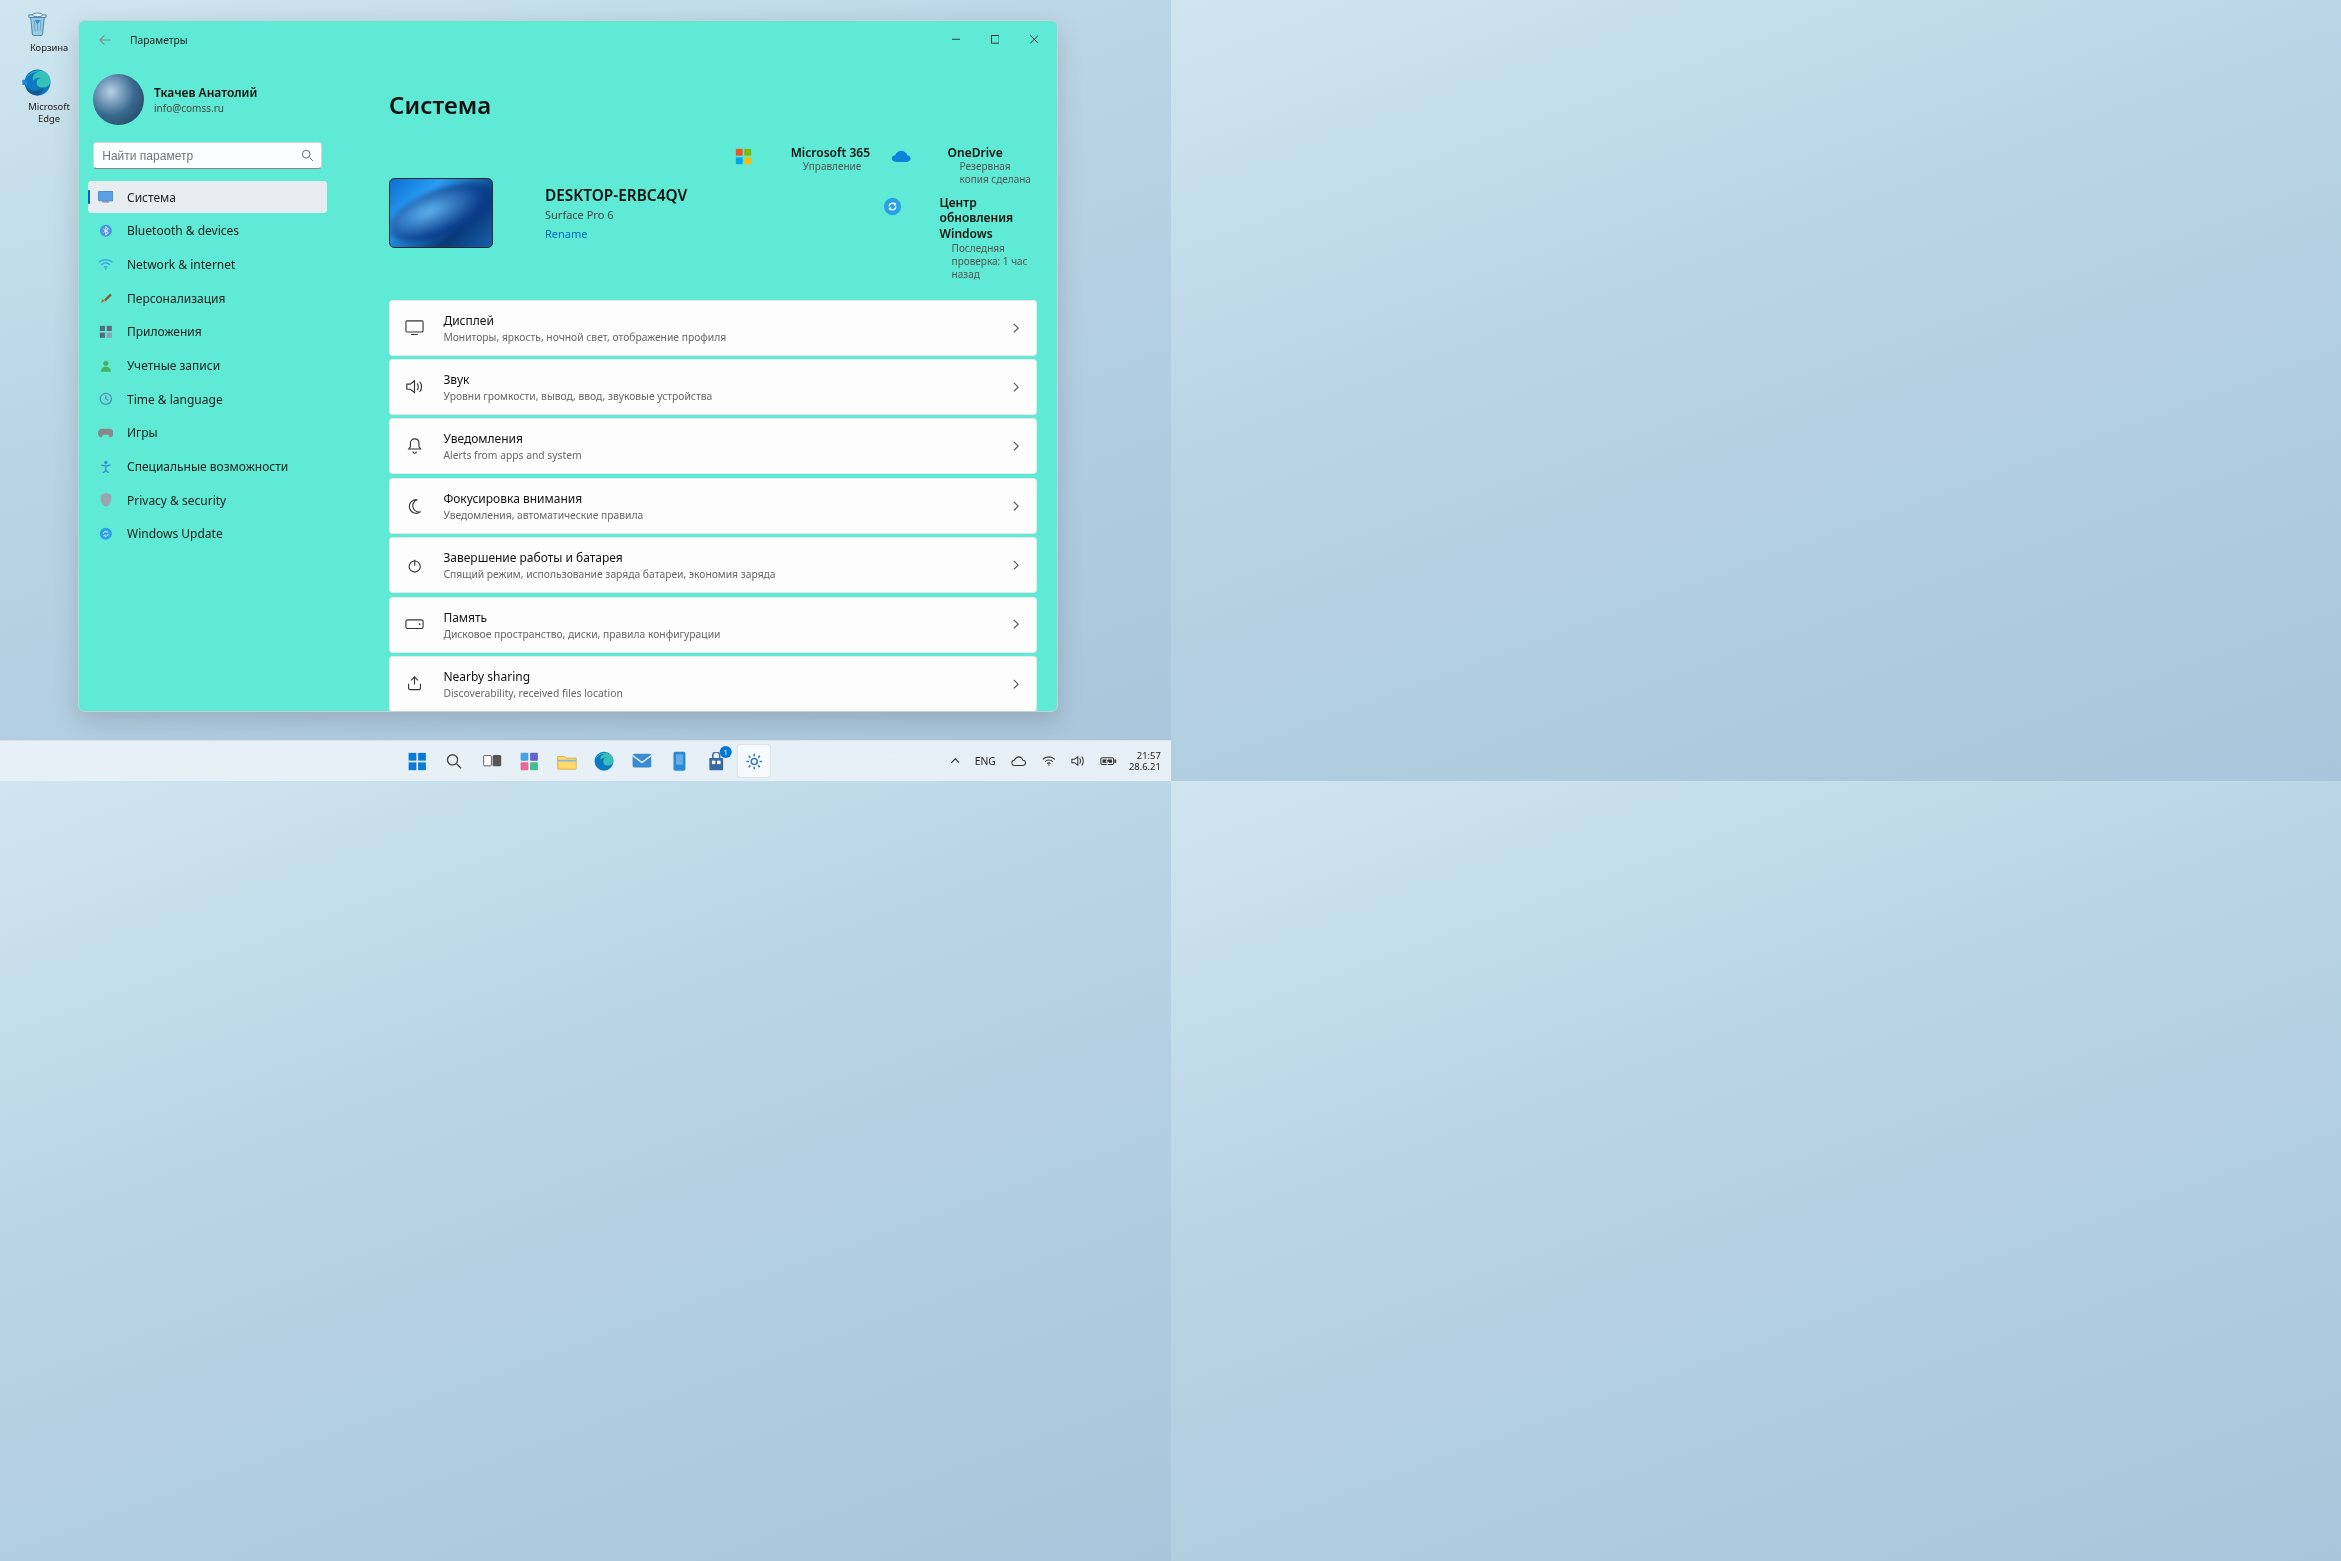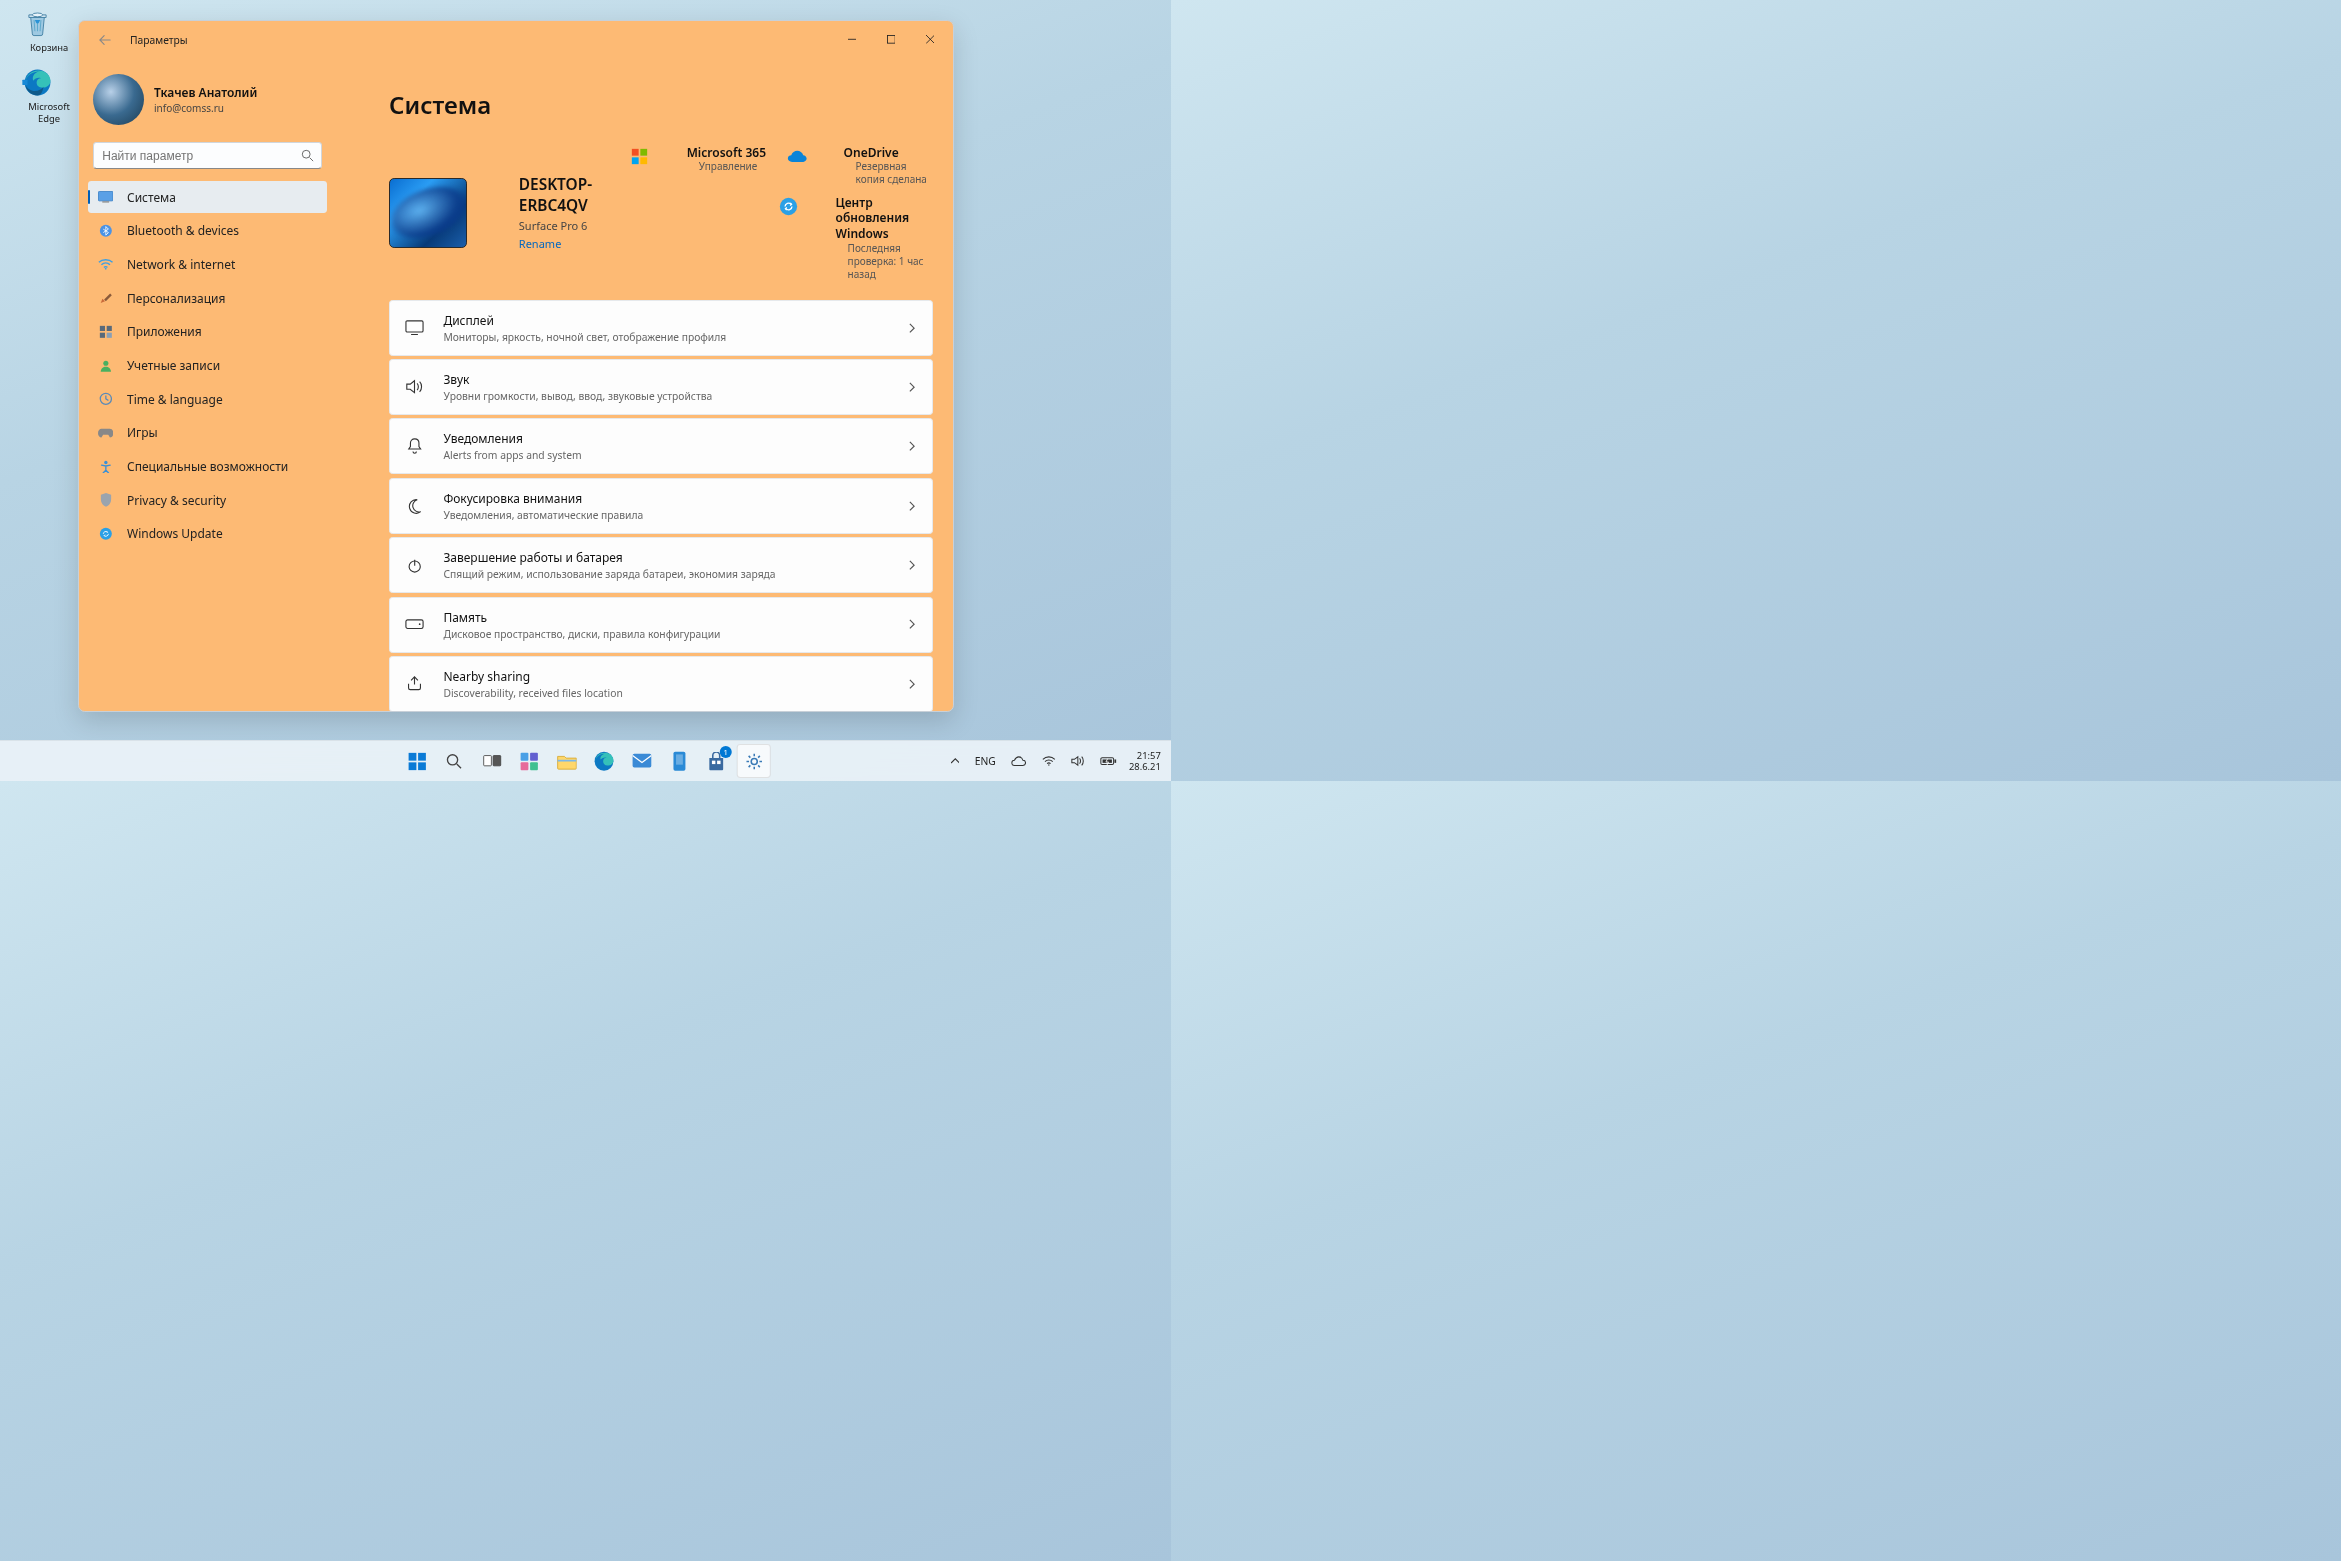--- a/index.html
+++ b/index.html
@@ -6,21 +6,21 @@
   html, body { width: 1171px; height: 781px; overflow: hidden; font-family: "Segoe UI", system-ui, sans-serif; }
   body { background: linear-gradient(160deg, #cfe6f0 0%, #b8d4e4 40%, #a8c5db 100%); position: relative; }
 
   
   .desktop { position: absolute; top: 6.8px; left: 5.1px; }
   .desk-item { width: 64px; display: flex; flex-direction: column; align-items: center; margin-bottom: 12px; cursor: pointer; }
   .desk-item .icon-box { width: 34px; height: 34px; display:flex; align-items:center; justify-content:center; }
   .desk-item .label { font-size: 9.4px; color: #1a1a1a; text-align: center; margin-top: 1.7px; line-height: 1.2; padding-left: 24px; }
 
   
-  .window { position: absolute; left: 78px; top: 19.7px; width: 876px; height: 692px; background: #fdba74; border: 0.9px solid #c8d0d8; border-radius: 6.8px; box-shadow: 0 8.6px 26px rgba(0,0,0,.15); display: flex; flex-direction: column; }
+  .window { position: absolute; left: 78px; top: 19.7px; width: 980px; height: 692px; background: #5eead4; border: 0.9px solid #c8d0d8; border-radius: 6.8px; box-shadow: 0 8.6px 26px rgba(0,0,0,.15); display: flex; flex-direction: column; }
   .titlebar { height: 38px; display: flex; align-items: center; padding: 0 3.4px 0 12px; }
   .tb-back { width: 27px; height: 27px; border-radius: 3.4px; display:flex; align-items:center; justify-content:center; cursor: default; color:#555; }
   .tb-title { margin-left: 12px; font-size: 10.3px; color: #222; }
   .tb-spacer { flex: 1; }
   .tb-btn { width: 39px; height: 26px; display:flex; align-items:center; justify-content:center; border-radius:3.4px; cursor:pointer; color:#222; }
 
   .win-body { flex: 1; display: flex; overflow: hidden; }
   .sidebar { width: 257px; padding: 15.4px 8.6px 8.6px 8.6px; flex-shrink:0; }
   .account { display: flex; align-items: center; margin: 0 5.1px 17px 5.1px; cursor:pointer; }
   .avatar { width: 51px; height: 51px; border-radius: 50%; background: radial-gradient(circle at 35% 35%, #b8d0e8 0%, #3a6a90 50%, #1a3a50 100%); margin-right: 10.3px; flex-shrink:0; }

